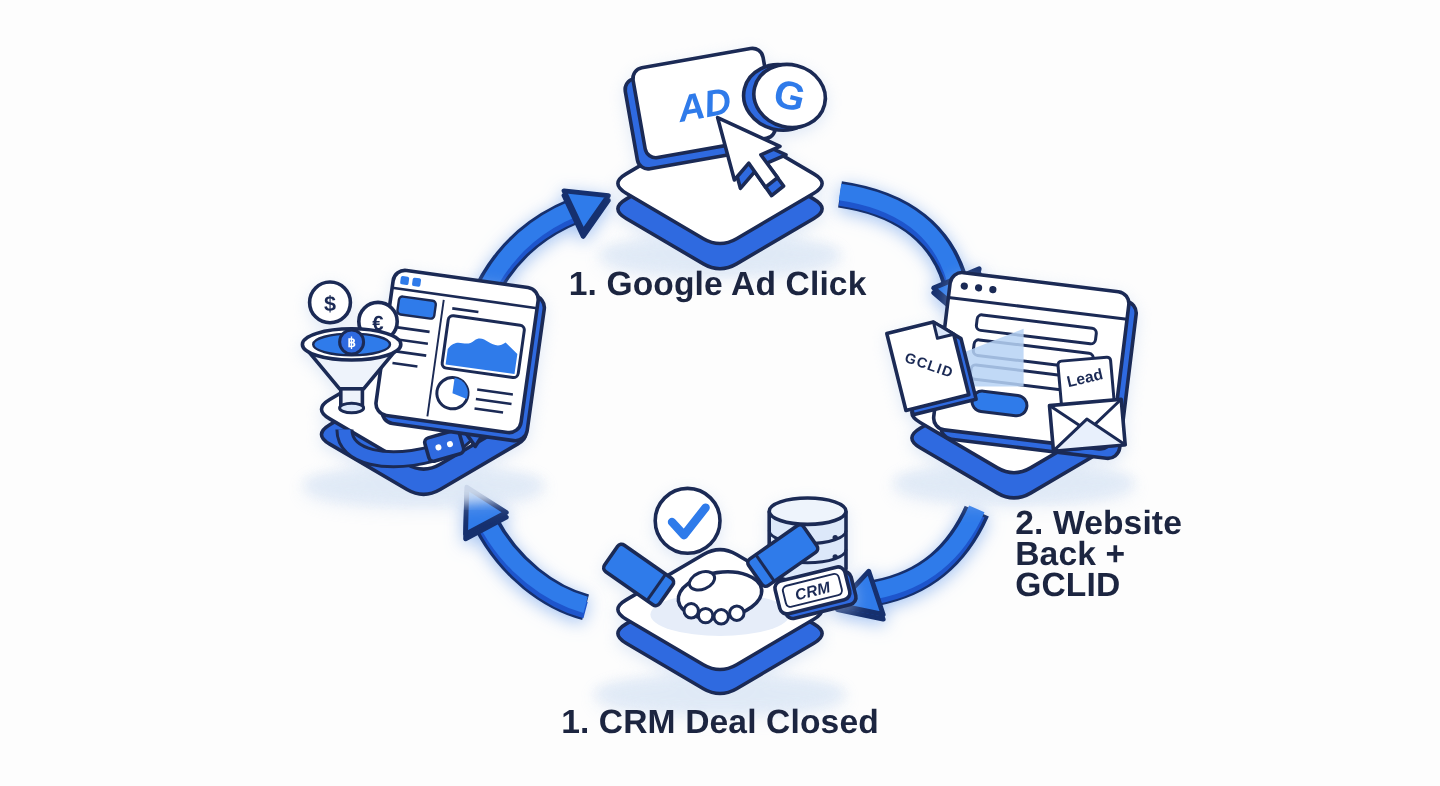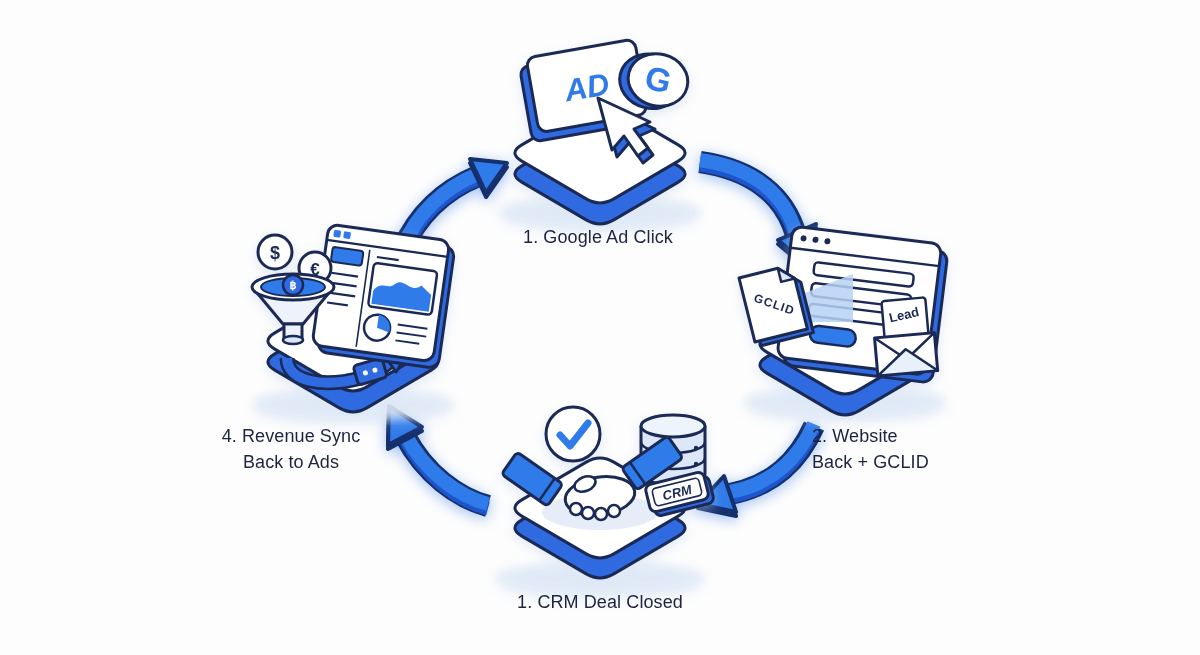--- a/index.html
+++ b/index.html
@@ -11,27 +11,27 @@
   }
   .stage { position:absolute; inset:0; }
   svg { display:block; }
   .arrows-layer { position:absolute; left:0; top:0; z-index:1; pointer-events:none; }
   .arrow { filter: drop-shadow(0 3px 7px rgba(140,180,240,.8)); }
   .icon-svg { position:absolute; z-index:2; pointer-events:none;
               filter: drop-shadow(0 4px 6px rgba(190,210,240,.45)); }
   .step-label {
     position:absolute; z-index:3;
     color: var(--text, #1c2540);
-    font-size:18px; font-weight:400; line-height:26px;
+    font-size:28px; font-weight:700; line-height:26px;
     letter-spacing:.1px;
   }
   .lbl-center { text-align:center; }
   .lbl-left { text-align:left; }
   #lbl-1 { left:468px; top:224px; width:260px; }
-  #lbl-2 { left:812px; top:423px; width:180px; }
+  #lbl-2 { left:846px; top:423px; width:180px; }
   #lbl-3 { left:460px; top:589px; width:280px; }
   #lbl-4 { left:181px; top:423px; width:220px; }
   text { font-family:"Liberation Sans", sans-serif; }
 </style>
 </head>
 <body>
 
 <div class="stage">
 
   <svg width="0" height="0" style="position:absolute" aria-hidden="true">
@@ -238,18 +238,14 @@
   <div id="lbl-1" class="step-label lbl-center">
     <div>1. Google Ad Click</div>
   </div>
   <div id="lbl-2" class="step-label lbl-left">
     <div>2. Website</div>
     <div>Back + GCLID</div>
   </div>
   <div id="lbl-3" class="step-label lbl-center">
     <div>1. CRM Deal Closed</div>
   </div>
-  <div id="lbl-4" class="step-label lbl-center">
-    <div>4. Revenue Sync</div>
-    <div>Back to Ads</div>
-  </div>
 
 </div>
 
 </body></html>

